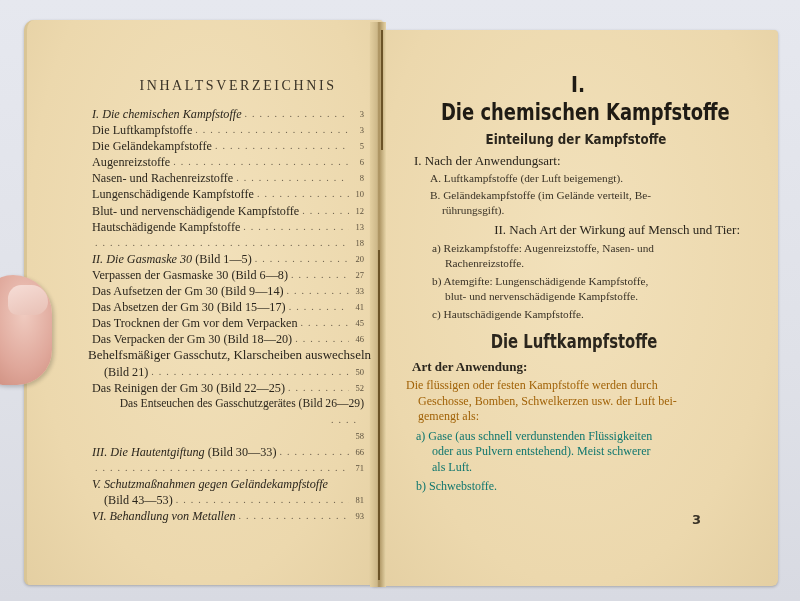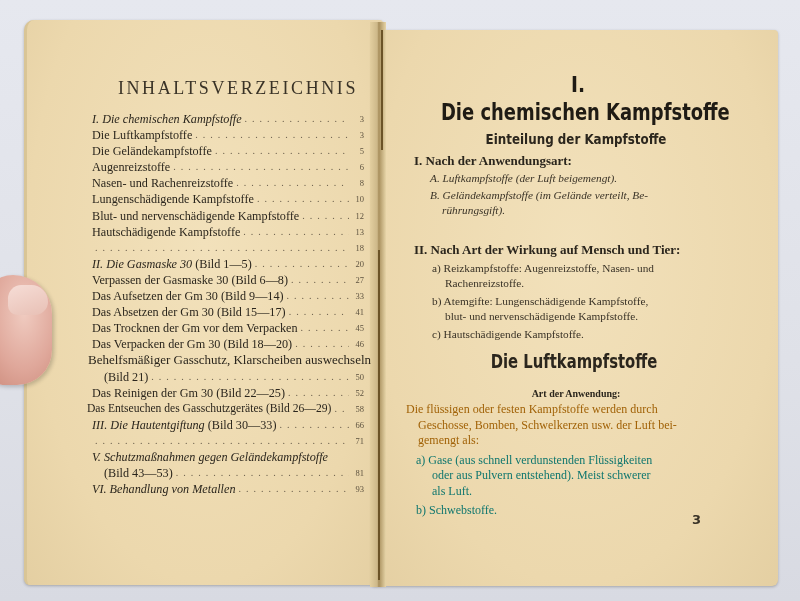--- a/index.html
+++ b/index.html
@@ -39,21 +39,21 @@
   }
   .thumb-nail {
     position: absolute; left: 8px; top: 285px; width: 40px; height: 30px;
     border-radius: 20px 25px 20px 14px;
     background: linear-gradient(160deg, #f6ddd6, #e8c0b5);
   }
 
   
   .toc { position: absolute; left: 92px; top: 78px; width: 272px; }
   .toc-title {
-    text-align: center; font-size: 18px; letter-spacing: 2.6px;
+    text-align: center; font-size: 14px; letter-spacing: 2.6px;
     margin-bottom: 12px; color: #3a3327; padding-left: 20px;
   }
   .toc-row {
     display: flex; align-items: flex-end; font-size: 12.2px;
     line-height: 16.1px; white-space: nowrap;
   }
   .toc-row .lbl { flex: 0 0 auto; }
   .toc-row .dots {
     flex: 1 1 auto; overflow: hidden; color: #6b604d;
     letter-spacing: 5px; margin: 0 3px; font-size: 10px;
@@ -73,31 +73,31 @@
   }
   .chap-title {
     text-align: center; font-family: "DejaVu Sans", sans-serif; font-weight: bold;
     font-size: 23px; color: #1f1b14; transform: scaleX(0.78); white-space: nowrap;
     margin-top: 2px; margin-left: 6px;
   }
   .sub-title {
     text-align: center; font-family: "DejaVu Sans", sans-serif; font-weight: bold;
     font-size: 14px; transform: scaleX(0.85); margin-top: 6px; margin-left: 14px;
   }
-  .sec-head { font-weight: bold; font-size: 13px; margin-top: 6px; padding-left: 16px; }
-  .item-b { padding-left: 32px; font-size: 11.3px; line-height: 15px; margin-top: 2px; color:#3a3327;font-style:italic; }
+  .sec-head { font-weight: normal; font-size: 13px; margin-top: 6px; padding-left: 16px; }
+  .item-b { padding-left: 32px; font-size: 11.3px; line-height: 15px; margin-top: 2px; color:#3a3327; }
   .item-b .cont { padding-left: 12px; display: block; }
-  .sec2 { margin-top: 24px; }
+  .sec2 { margin-top: 4px; text-align: right; }
   .sec2-item { padding-left: 34px; font-size: 11.3px; line-height: 15px; margin-top: 3px; color: #3a3327; text-align: justify; }
   .sec2-item .cont { padding-left: 13px; display: block; }
   .luft-title {
     text-align: center; font-family: "DejaVu Sans", sans-serif; font-weight: bold;
     font-size: 19px; transform: scaleX(0.78); margin-top: 8px; white-space: nowrap; margin-left: 10px;
   }
-  .art-head { text-align: center; font-weight: bold; font-size: 10px; margin-top: 16px; margin-left: 14px; }
+  .art-head { text-align: left; font-weight: bold; font-size: 13px; margin-top: 7px; margin-left: 14px; }
   .para { font-size: 12px; line-height: 15.5px; margin-top: 3px; padding-left: 8px; color: #a16207; text-align: justify; }
   .para .cont { display: block; padding-left: 12px; }
   .para-item { font-size: 12px; line-height: 15.5px; padding-left: 18px; margin-top: 4px; color: #0f766e; text-align: justify; }
   .para-item .cont { display: block; padding-left: 16px; }
   .page-num {
     position: absolute; left: 692px; top: 512px; font-size: 13px; font-weight: bold;
     font-family: "DejaVu Sans", sans-serif; color: #3a3327;
   }
 </style>
 </head>
@@ -195,21 +195,21 @@
   <div class="toc-row cont">
       <span class="lbl">(Bild 21)</span>
       <span class="dots">............................................</span>
       <span class="pg">50</span>
     </div>
   <div class="toc-row">
       <span class="lbl">Das Reinigen der Gm 30 (Bild 22—25)</span>
       <span class="dots">..................................</span>
       <span class="pg">52</span>
     </div>
-  <div class="toc-row" style="font-size:11.6px;margin-left:-5px;">
+  <div class="toc-row" style="font-size:11.6px;margin-left:-5px;flex-direction:column;">
       <span class="lbl">Das Entseuchen des Gasschutzgerätes (Bild 26—29)</span>
       <span class="dots">....</span>
       <span class="pg">58</span>
     </div>
 
   <div class="toc-row gap">
       <span class="lbl"><span class="it">III. Die Hautentgiftung</span><span> (Bild 30—33)</span></span>
       <span class="dots">..................................</span>
       <span class="pg">66</span>
     </div>

